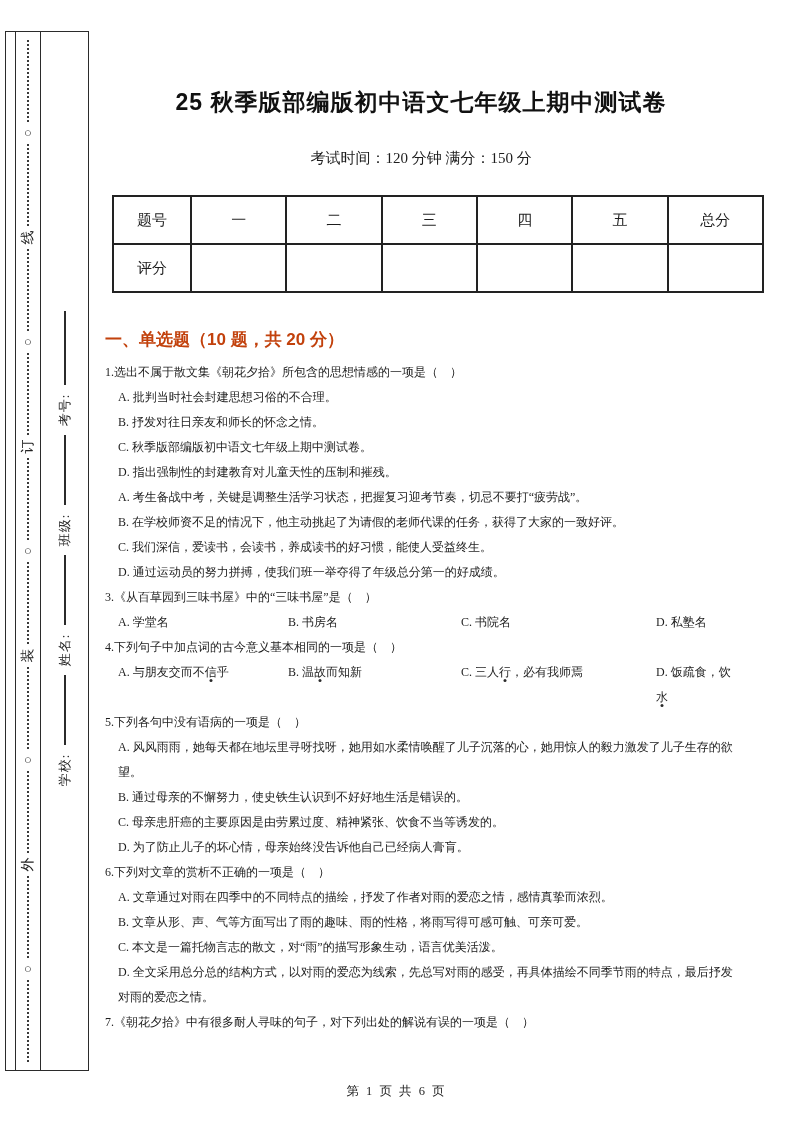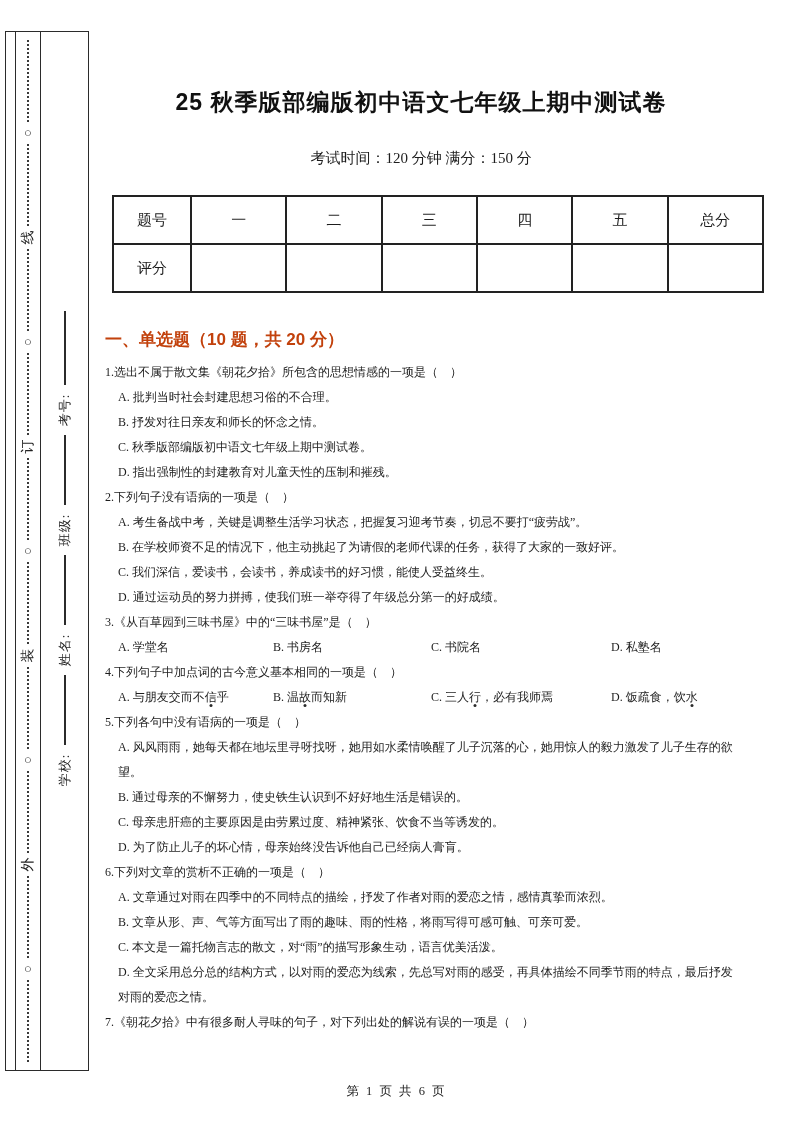--- a/index.html
+++ b/index.html
@@ -46,21 +46,21 @@
     font-size:15px;padding:0;
   }
   td.first{width:76px;}
   .section-title{
     font-family:"Liberation Sans","DejaVu Sans",sans-serif;
     font-weight:bold;font-size:17px;line-height:22px;margin-top:36px;color:#c2410c;
   }
   .questions{margin-top:9px;font-size:12px;line-height:25px;}
   .q-stem{}
   .q-options .opt{padding-left:13px;}
-  .q-options.inline{display:flex;padding-left:13px;}
+  .q-options.inline{display:flex;padding-left:13px;gap:15px;}
   .q-options.inline .opt{padding-left:0;}
   .q-options.inline .opt:nth-child(1){width:155px;flex:none;}
   .q-options.inline .opt:nth-child(2){width:158px;flex:none;}
   .q-options.inline .opt:nth-child(3){width:180px;flex:none;}
   .q-options.inline .opt:nth-child(4){flex:1;}
   .dotchar{position:relative;}
   .dotchar::after{
     content:"";position:absolute;left:50%;transform:translateX(-50%);
     bottom:-3px;width:3px;height:3px;border-radius:50%;background:#2b2b2b;
   }
@@ -144,21 +144,20 @@
       <div class="question">
         <div class="q-stem">1.选出不属于散文集《朝花夕拾》所包含的思想情感的一项是（　）</div>
         <div class="q-options">
           <div class="opt">A. 批判当时社会封建思想习俗的不合理。</div>
           <div class="opt">B. 抒发对往日亲友和师长的怀念之情。</div>
           <div class="opt">C. 秋季版部编版初中语文七年级上期中测试卷。</div>
           <div class="opt">D. 指出强制性的封建教育对儿童天性的压制和摧残。</div>
         </div>
       </div>
       <div class="question">
-        <div class="q-stem">2.下列句子没有语病的一项是（　）</div>
         <div class="q-options">
           <div class="opt">A. 考生备战中考，关键是调整生活学习状态，把握复习迎考节奏，切忌不要打“疲劳战”。</div>
           <div class="opt">B. 在学校师资不足的情况下，他主动挑起了为请假的老师代课的任务，获得了大家的一致好评。</div>
           <div class="opt">C. 我们深信，爱读书，会读书，养成读书的好习惯，能使人受益终生。</div>
           <div class="opt">D. 通过运动员的努力拼搏，使我们班一举夺得了年级总分第一的好成绩。</div>
         </div>
       </div>
       <div class="question">
         <div class="q-stem">3.《从百草园到三味书屋》中的“三味书屋”是（　）</div>
         <div class="q-options inline">

